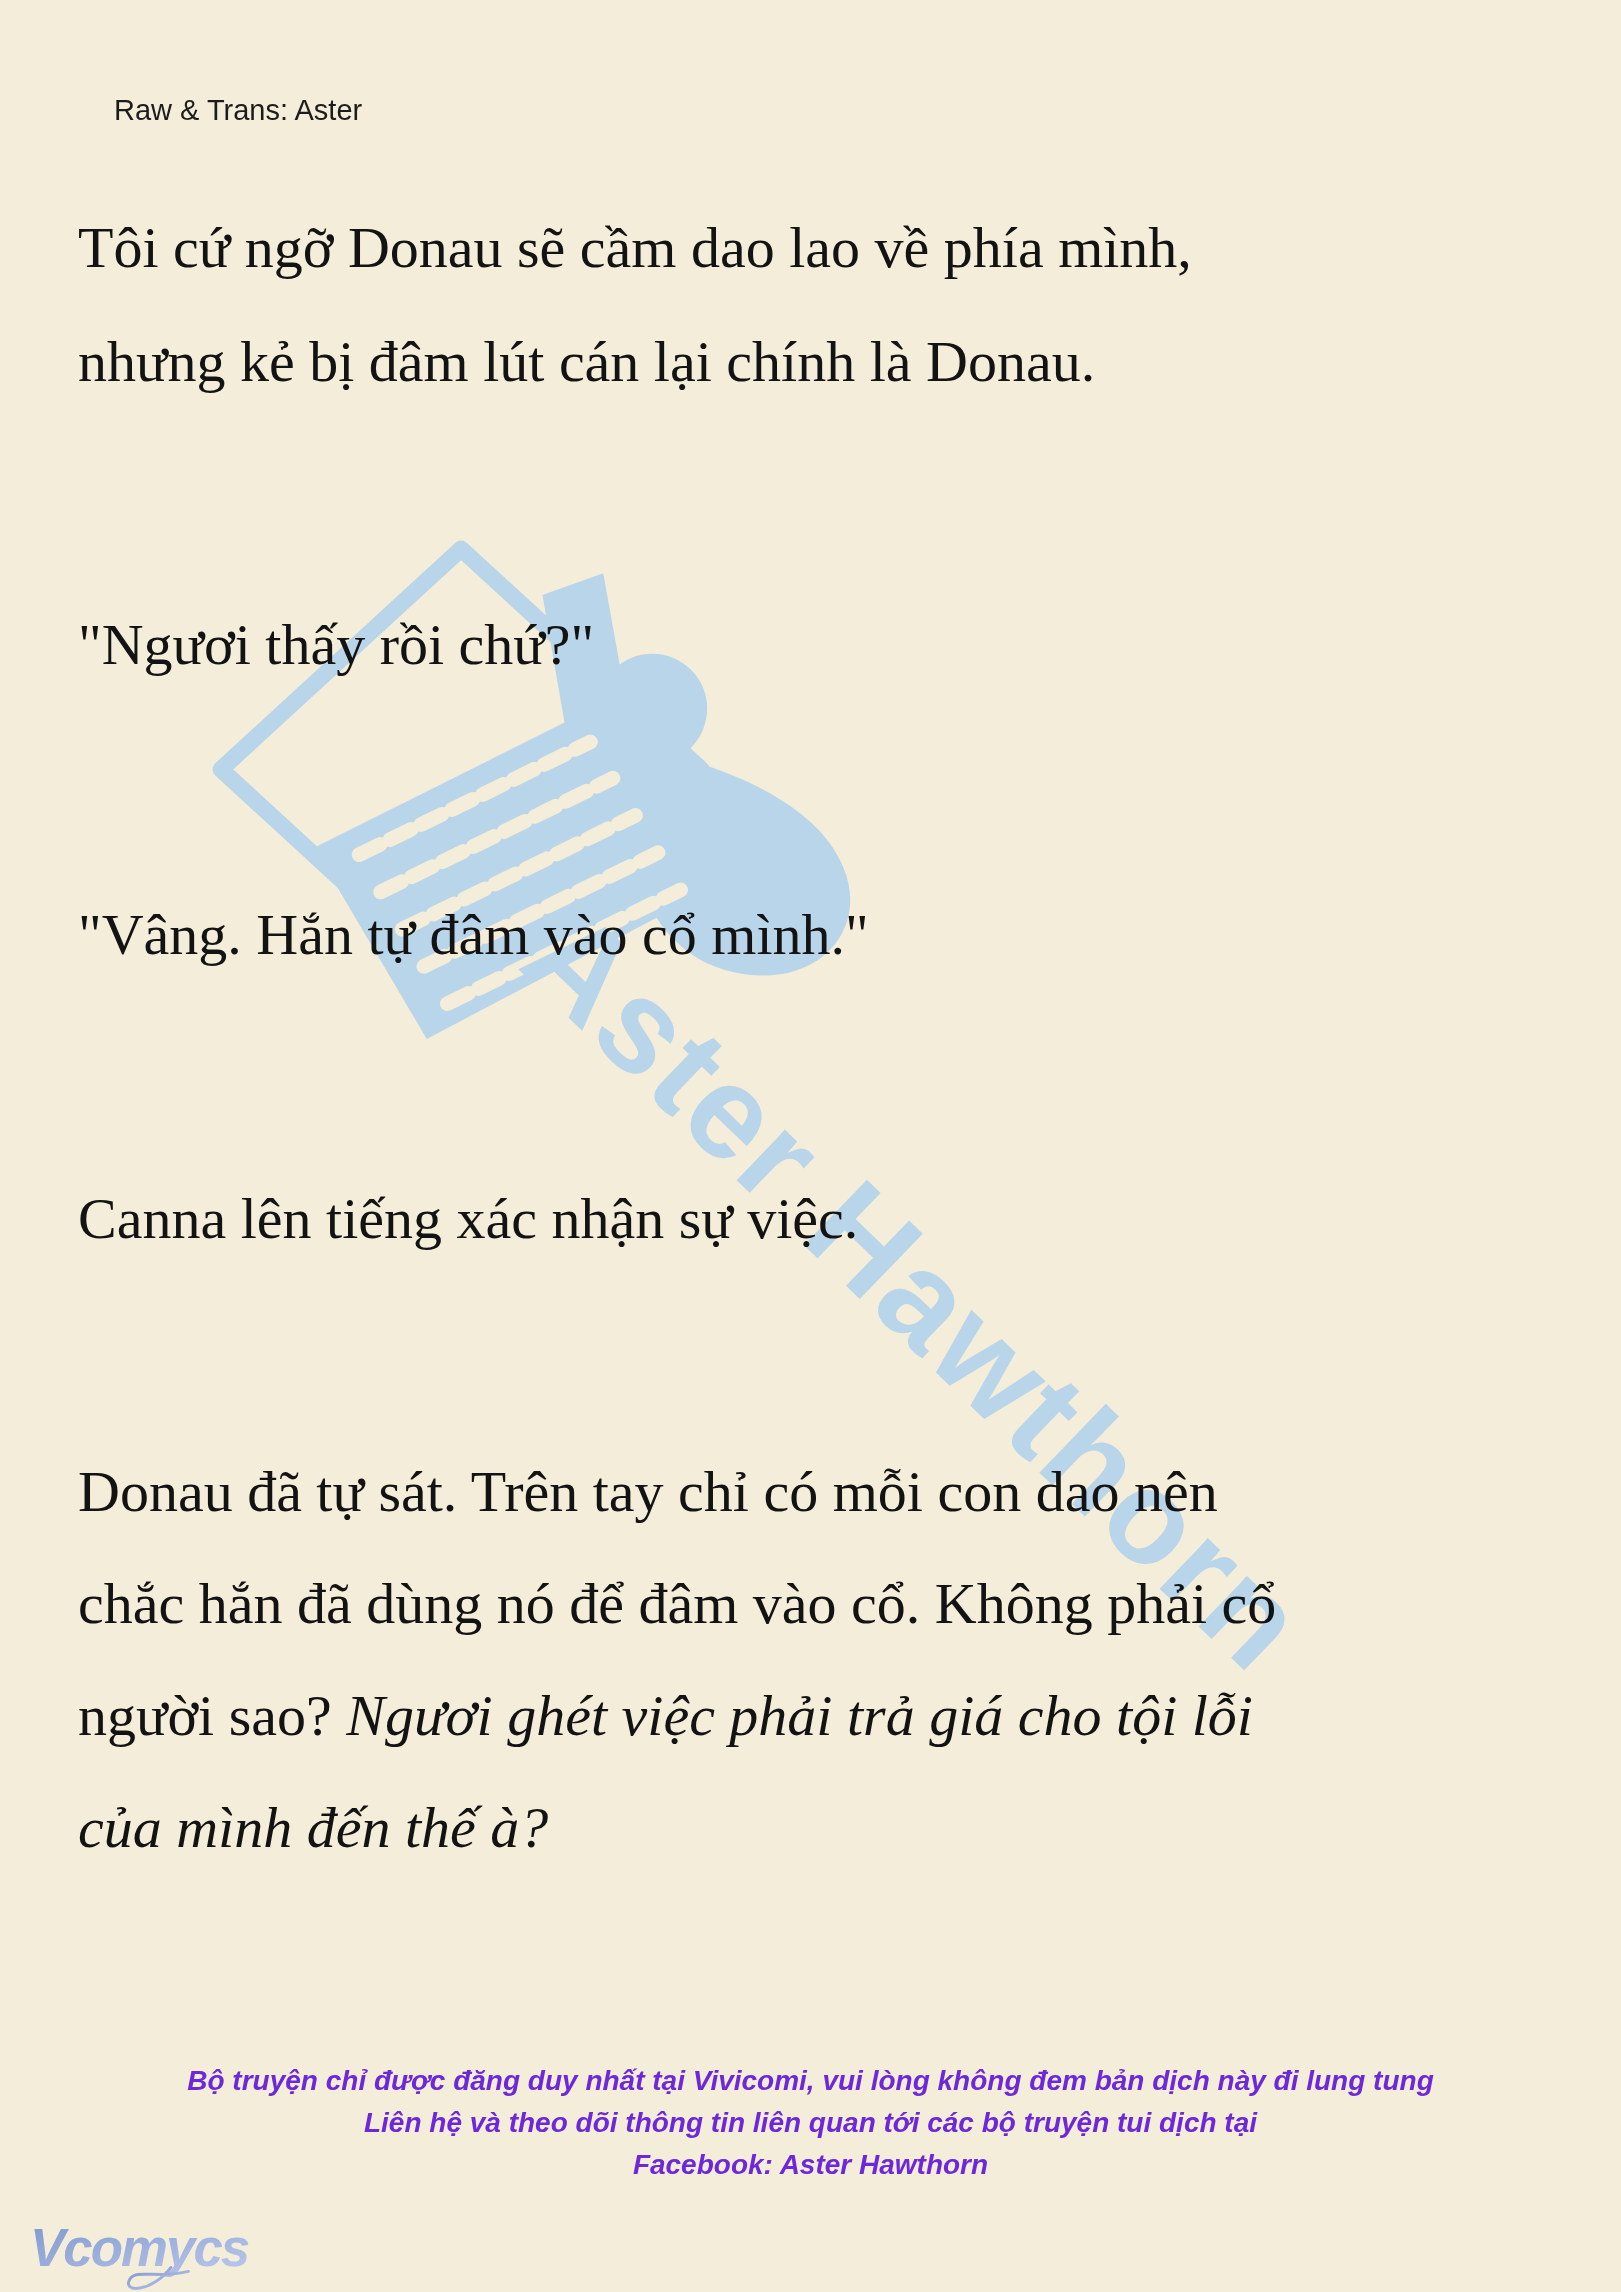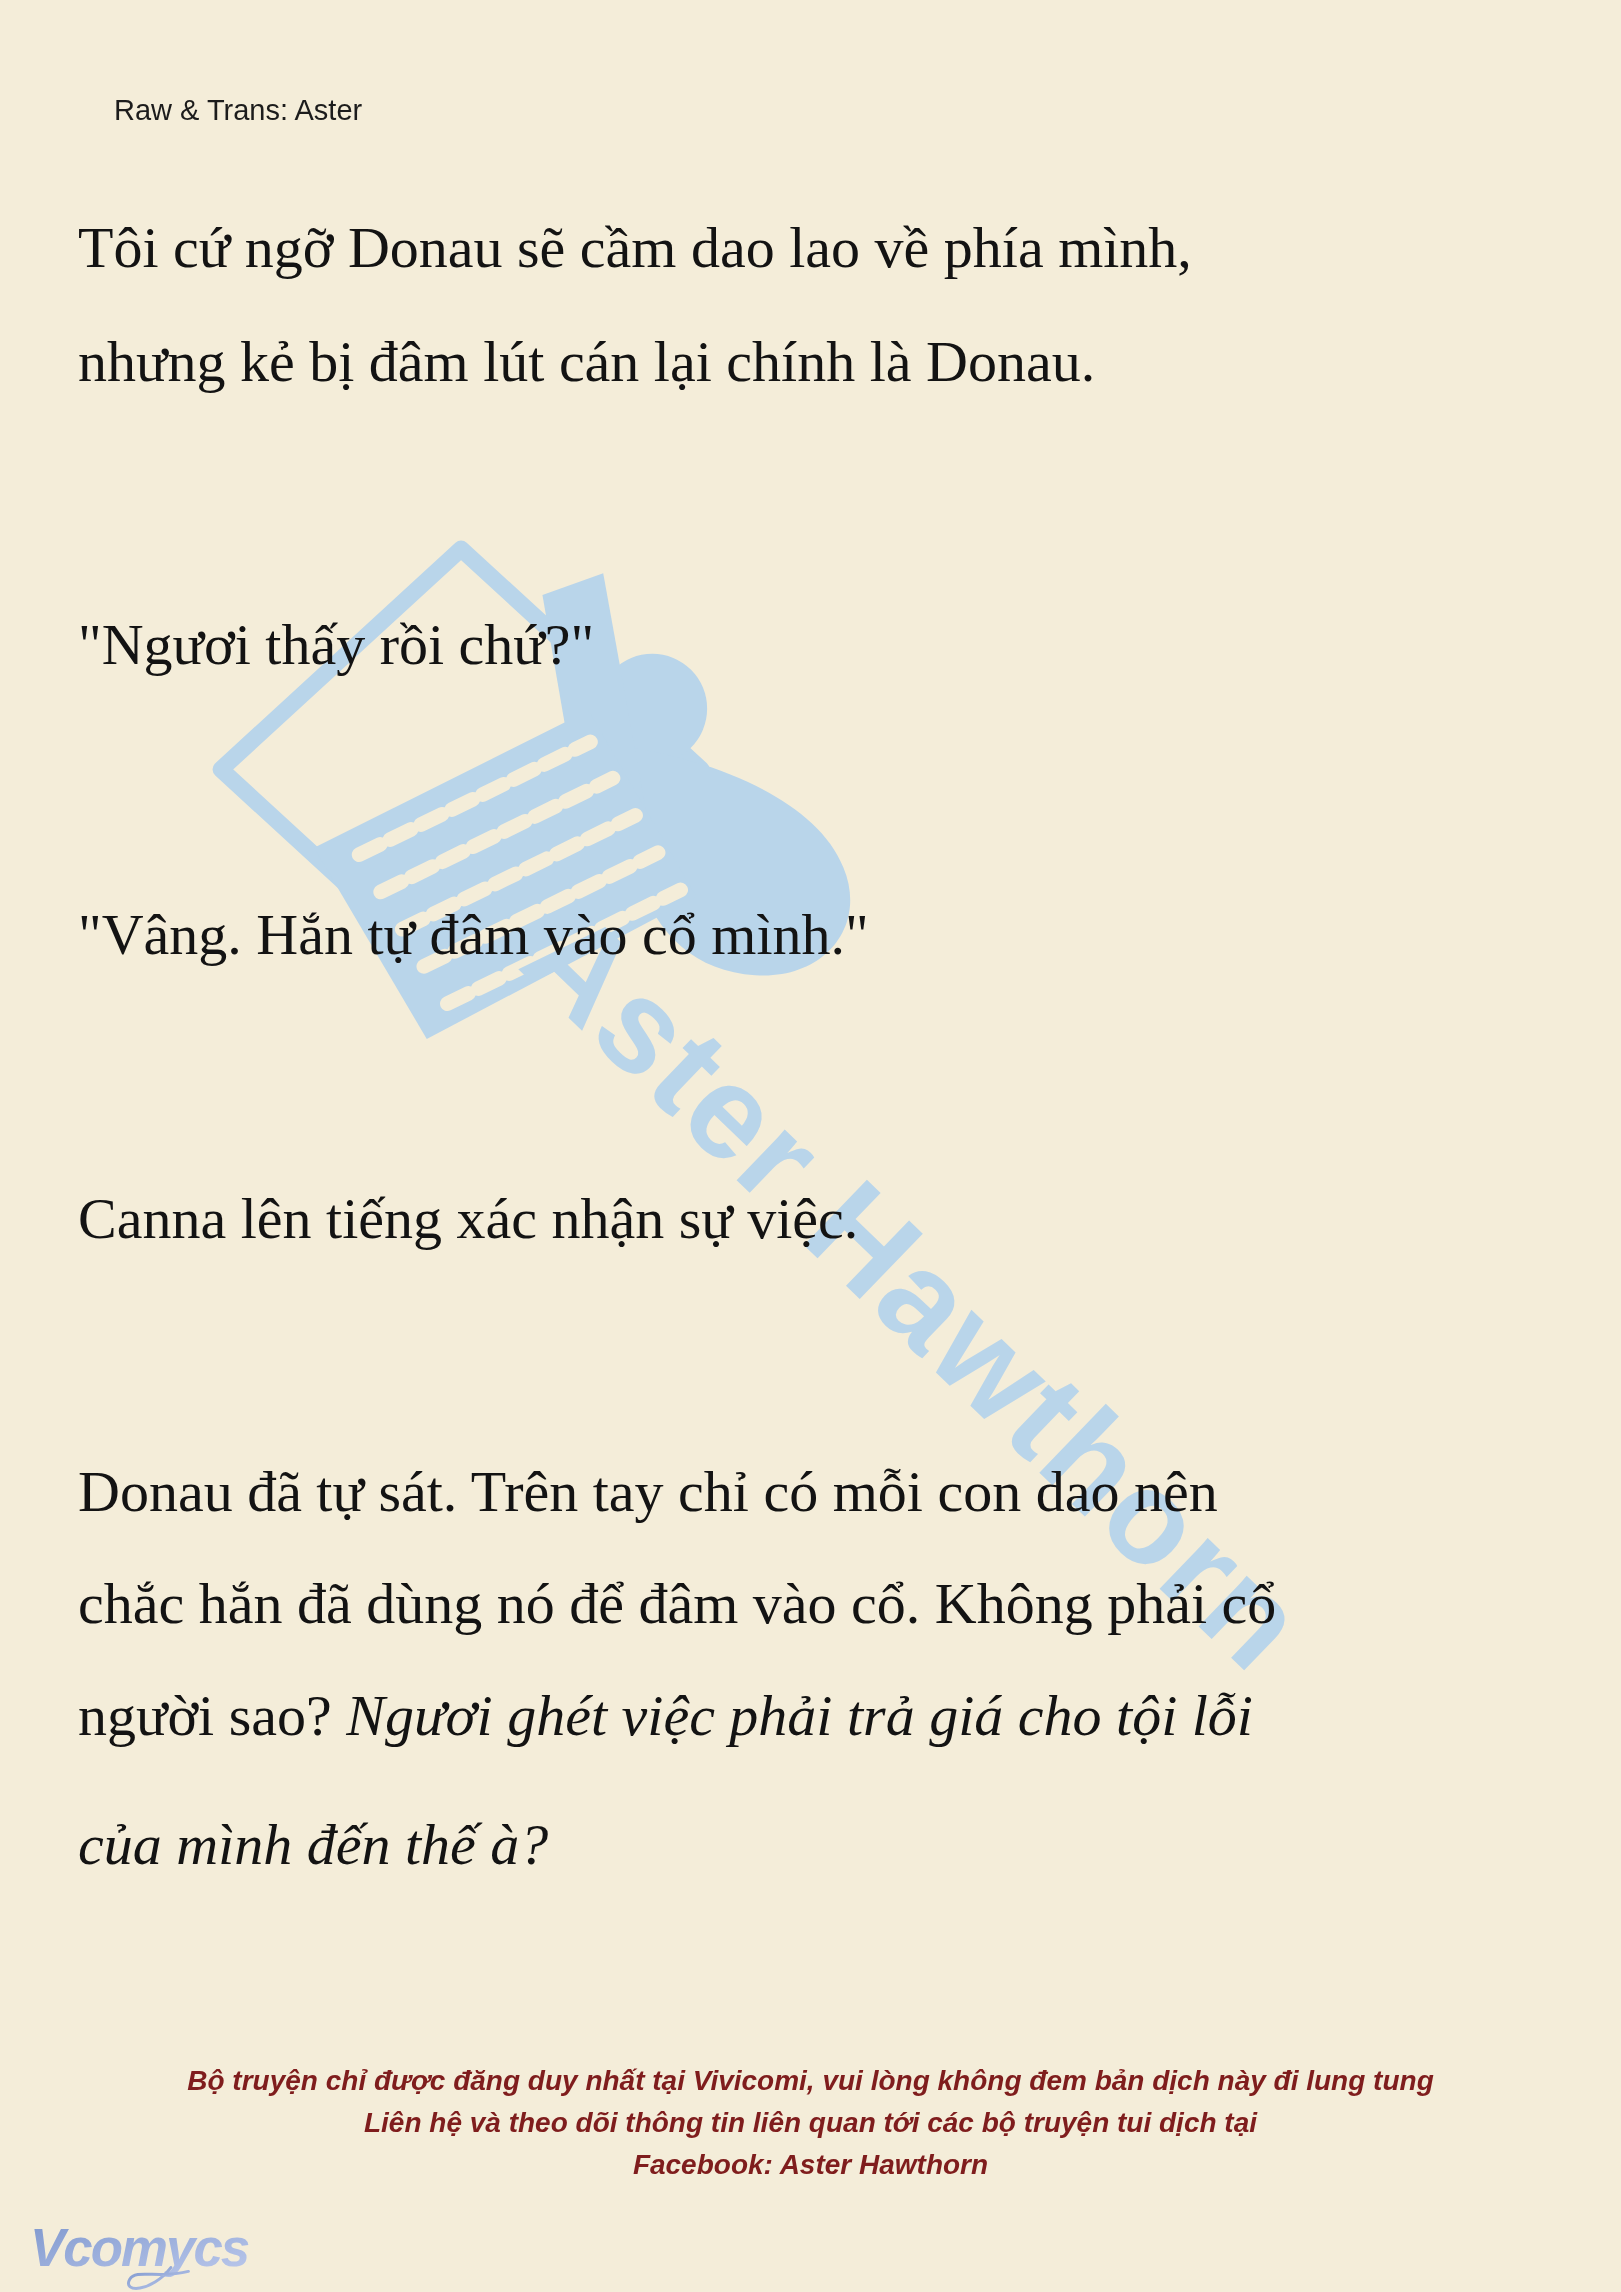--- a/index.html
+++ b/index.html
@@ -35,28 +35,28 @@
   .body-block{
     position:absolute;left:78px;right:42px;
     font-size:58px;line-height:114px;
     white-space:nowrap;
   }
   .p1{top:191px;}
   .q1{top:588px;}
   .q2{top:878px;}
   .p3{top:1162px;}
   .p4{top:1436px;line-height:112px;font-family:Liberation Serif, serif;}
-  .em{font-style:italic;margin-top:17px;}
+  .em{font-style:italic;}
   .footer{
     position:absolute;left:0;top:2060px;width:1621px;
     text-align:center;
     font-family:"Liberation Sans", sans-serif;
     font-weight:bold;font-style:italic;
     font-size:28px;line-height:42px;
-    color:#7f1d1d;
+    color:#6d28d9;
   }
   .logo{position:absolute;left:23.5px;top:2203px;width:235px;height:88px;z-index:2;}
 </style>
 </head>
 <body>
 
 <div class="page">
 
   <div class="wm-layer">
     <svg class="wm-icon" viewBox="0 0 760 520" aria-hidden="true">

